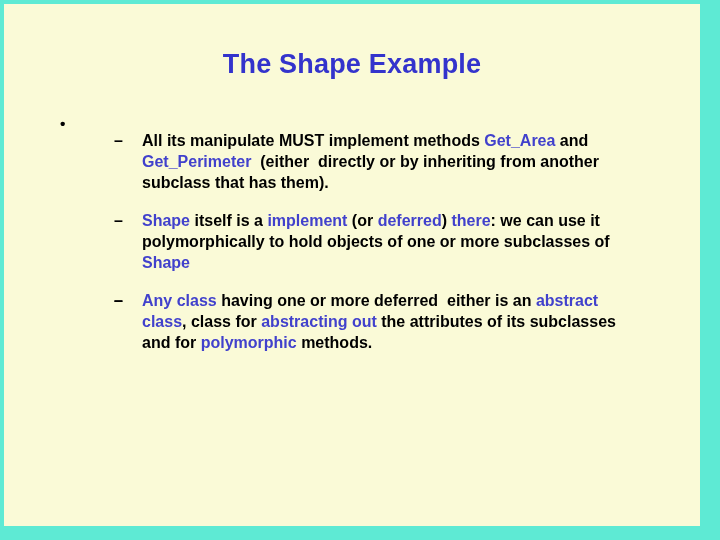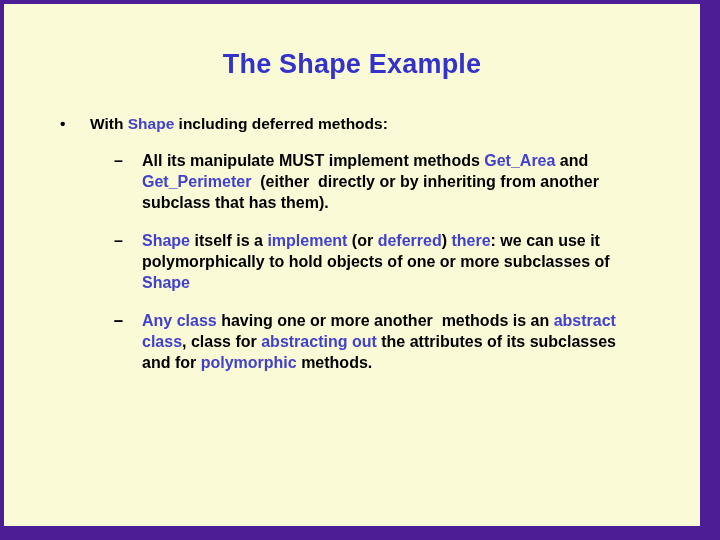--- a/index.html
+++ b/index.html
@@ -14,21 +14,21 @@
     overflow: hidden;
     font-family: "Liberation Sans", sans-serif;
   }
 
   
   .slide-frame {
     position: relative;
     width: 720px;
     height: 540px;
     box-sizing: border-box;
-    background: #4c1d95;
+    background: #5eead4;
     padding: 4px 20px 14px 4px;
   }
 
   .slide {
     position: relative;
     width: 100%;
     height: 100%;
     box-sizing: border-box;
     background: #FAFAD7;
     overflow: hidden;
@@ -109,39 +109,36 @@
 
 <div class="slide-frame">
   <div class="slide">
 
     <div class="slide-title">The Shape Example</div>
 
     <div class="body-area">
 
       <div class="b1">
         <span class="marker">•</span>
-        <span class="runs">
-          <span class="blk">With </span><span class="hl">Shape</span><span class="blk"> including deferred methods:</span>
-        </span>
       </div>
 
       <div class="b2 first">
         <span class="marker">–</span>
         <span class="runs keepspace"><span class="blk">All its manipulate MUST implement methods </span><span class="hl">Get_Area</span><span class="blk"> and </span><span class="hl">Get_Perimeter</span><span class="blk">  (either  directly or by inheriting from another subclass that has them).</span></span>
       </div>
 
       <div class="b2">
         <span class="marker">–</span>
         <span class="runs keepspace"><span class="hl">Shape</span><span class="blk"> itself is a </span><span class="hl">implement</span><span class="blk"> (or </span><span class="hl">deferred</span><span class="blk">) </span><span class="hl">there</span><span class="blk">: we can use it polymorphically to hold objects of one or more subclasses of </span><span class="hl">Shape</span></span>
       </div>
 
       <div class="b2">
         <span class="marker">–</span>
       </div>
 
       <div class="b2">
         <span class="marker">–</span>
-        <span class="runs keepspace"><span class="hl">Any class</span><span class="blk"> having one or more another  methods is an </span><span class="hl">abstract class</span><span class="blk">, class for </span><span class="hl">abstracting out</span><span class="blk"> the attributes of its subclasses and for </span><span class="hl">polymorphic</span><span class="blk"> methods.</span></span>
+        <span class="runs keepspace"><span class="hl">Any class</span><span class="blk"> having one or more deferred  either is an </span><span class="hl">abstract class</span><span class="blk">, class for </span><span class="hl">abstracting out</span><span class="blk"> the attributes of its subclasses and for </span><span class="hl">polymorphic</span><span class="blk"> methods.</span></span>
       </div>
 
     </div>
   </div>
 </div>
 
 </body></html>

